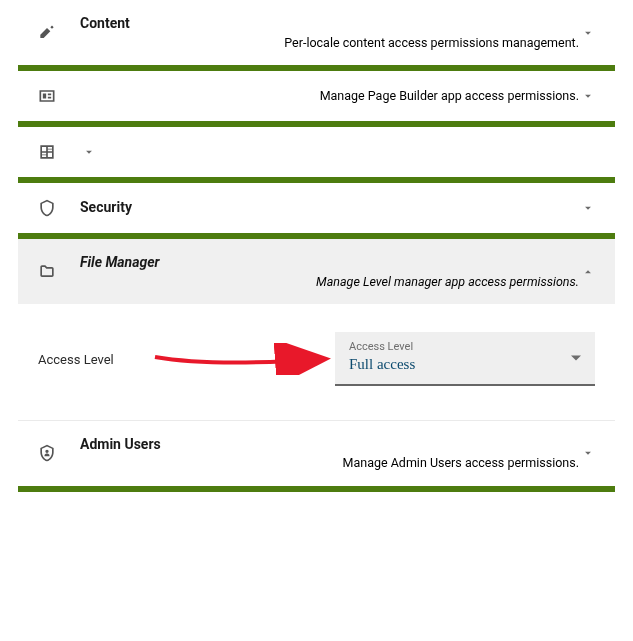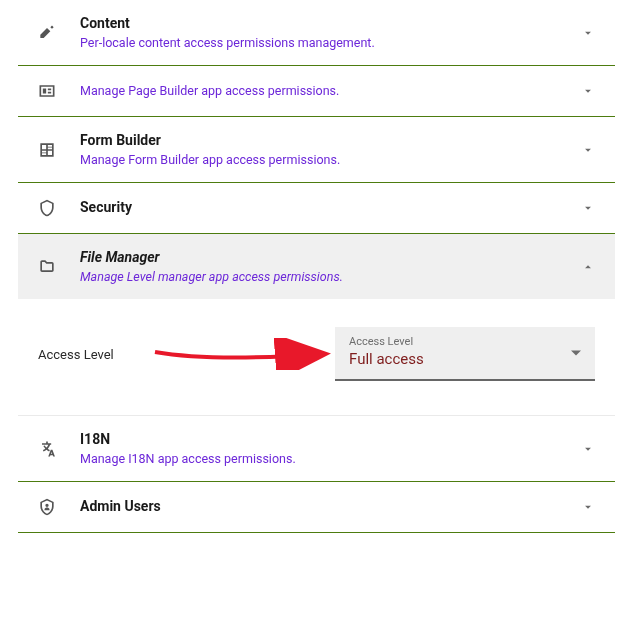--- a/index.html
+++ b/index.html
@@ -11,21 +11,21 @@
   overflow: hidden;
   padding: 0 18px;
 }
 .panel {
   width: 100%;
 }
 .item {
   display: flex;
   align-items: center;
   padding: 14px 18px 14px 18px;
-  border-bottom: 1px solid #4d7c0f;
+  border-bottom: 6px solid #4d7c0f;
   background: #ffffff;
   cursor: pointer;
 }
 .item.expanded {
   background: #f0f0f0;
   border-bottom: none;
   font-style: italic;
 }
 .item .icon {
   width: 22px;
@@ -42,22 +42,23 @@
   flex: 1 1 auto;
 }
 .item .title {
   font-weight: 700;
   font-size: 14px;
   color: #1a1a1a;
   line-height: 1.4;
 }
 .item .desc {
   font-size: 12.5px;
-  color: #6d28d9;
+  color: #000000;
   line-height: 1.4;
+  text-align: right;
 }
 .item .chevron {
   width: 18px;
   height: 18px;
   flex: 0 0 18px;
   display: flex;
   align-items: center;
   justify-content: center;
 }
 .item .chevron svg { width: 14px; height: 14px; fill: #6b6b6b; }
@@ -96,22 +97,23 @@
   position: relative;
   cursor: pointer;
 }
 .select-box .floating {
   font-size: 11px;
   color: #6d6d6d;
   line-height: 1.2;
 }
 .select-box .value {
   font-size: 15px;
-  color: #7f1d1d;
+  color: #0c4a6e;
   line-height: 1.5;
+  font-family: Liberation Serif, serif;
 }
 .select-box .caret {
   position: absolute;
   right: 14px;
   top: 50%;
   transform: translateY(-50%);
   width: 0;
   height: 0;
   border-left: 5px solid transparent;
   border-right: 5px solid transparent;
@@ -156,24 +158,20 @@
         </svg>
     </span>
   </div>
 
   <div class="item">
     <span class="icon">
       <svg viewBox="0 0 24 24">
           <path d="M4 4h16v16H4V4zm2 2v5h5V6H6zm7 0v2h5V6h-5zm0 3v2h5V9h-5zM6 13v2h5v-2H6zm7 0v5h5v-5h-5zM6 16v2h5v-2H6z"></path>
         </svg>
     </span>
-    <div class="text">
-      <div class="title">Form Builder</div>
-      <div class="desc">Manage Form Builder app access permissions.</div>
-    </div>
     <span class="chevron">
       <svg viewBox="0 0 24 24">
           <path d="M7 10l5 5 5-5z"></path>
         </svg>
     </span>
   </div>
 
   <div class="item">
     <span class="icon">
       <svg viewBox="0 0 24 24">
@@ -219,47 +217,31 @@
         <path d="M2 14 Q 60 24 170 16" stroke="#e8182a" stroke-width="4" fill="none" marker-end="url(#ahead)"></path>
       </svg>
     </div>
     <div class="select-box">
       <div class="floating">Access Level</div>
       <div class="value">Full access</div>
       <div class="caret"></div>
     </div>
   </div>
 
-  <div class="item">
-    <span class="icon">
-      <svg viewBox="0 0 24 24">
-          <path d="M12 2l1.5 4h4.5l-4 3 1.5 4-3.5-2-3.5 2 1.5-4-4-3h4.5L12 2z" opacity="0"></path>
-          <path d="M11 3h2v2h4v2h-1.2c-.5 1.8-1.5 3.4-2.8 4.7.7.6 1.5 1.1 2.4 1.5l-.8 1.8c-1.2-.5-2.3-1.2-3.2-2-1 .9-2.2 1.6-3.6 2.1l-.7-1.9c1.1-.4 2.1-.9 2.9-1.6-1-.9-1.8-2-2.4-3.1l1.8-.8c.5 1 1.2 1.8 2 2.6 1-1 1.7-2.2 2.1-3.3H6V5h5V3zm5.5 10h2l3 8h-2l-.6-1.6h-2.8L15.5 21h-2l3-8zm.3 4.6h1.4l-.7-1.9-.7 1.9z"></path>
-        </svg>
-    </span>
-    <div class="text">
-      <div class="title">I18N</div>
-      <div class="desc">Manage I18N app access permissions.</div>
-    </div>
-    <span class="chevron">
-      <svg viewBox="0 0 24 24">
-          <path d="M7 10l5 5 5-5z"></path>
-        </svg>
-    </span>
-  </div>
 
 
   <div class="item">
     <span class="icon">
       <svg viewBox="0 0 24 24">
           <path d="M12 2l8 4v5c0 5-3.4 9.7-8 11-4.6-1.3-8-6-8-11V6l8-4zm0 2.2L6 7v4c0 4 2.6 7.8 6 9 3.4-1.2 6-5 6-9V7l-6-2.8zM12 8a2 2 0 110 4 2 2 0 010-4zm-3 7c0-1.5 2-2.3 3-2.3s3 .8 3 2.3v1H9v-1z"></path>
         </svg>
     </span>
     <div class="text">
       <div class="title">Admin Users</div>
+      <div class="desc">Manage Admin Users access permissions.</div>
     </div>
     <span class="chevron">
       <svg viewBox="0 0 24 24">
           <path d="M7 10l5 5 5-5z"></path>
         </svg>
     </span>
   </div>
 
 </div>
 

